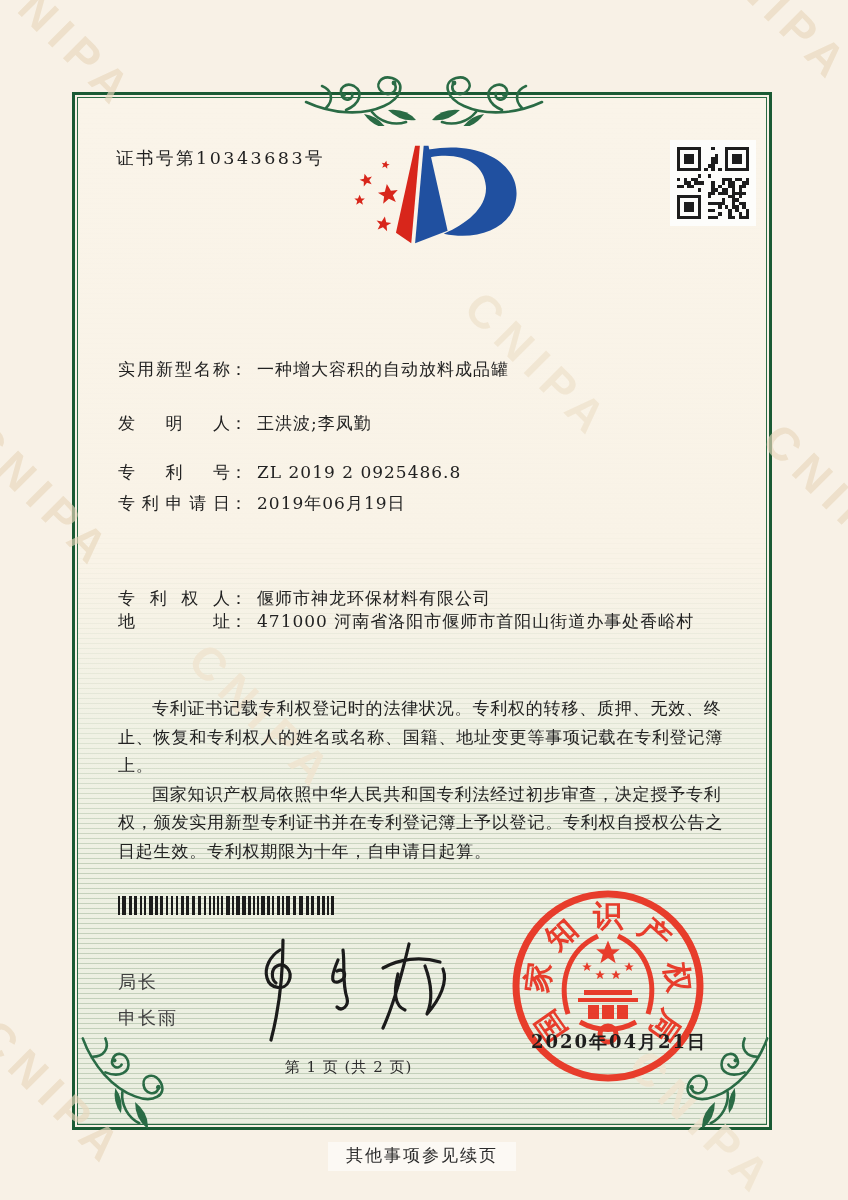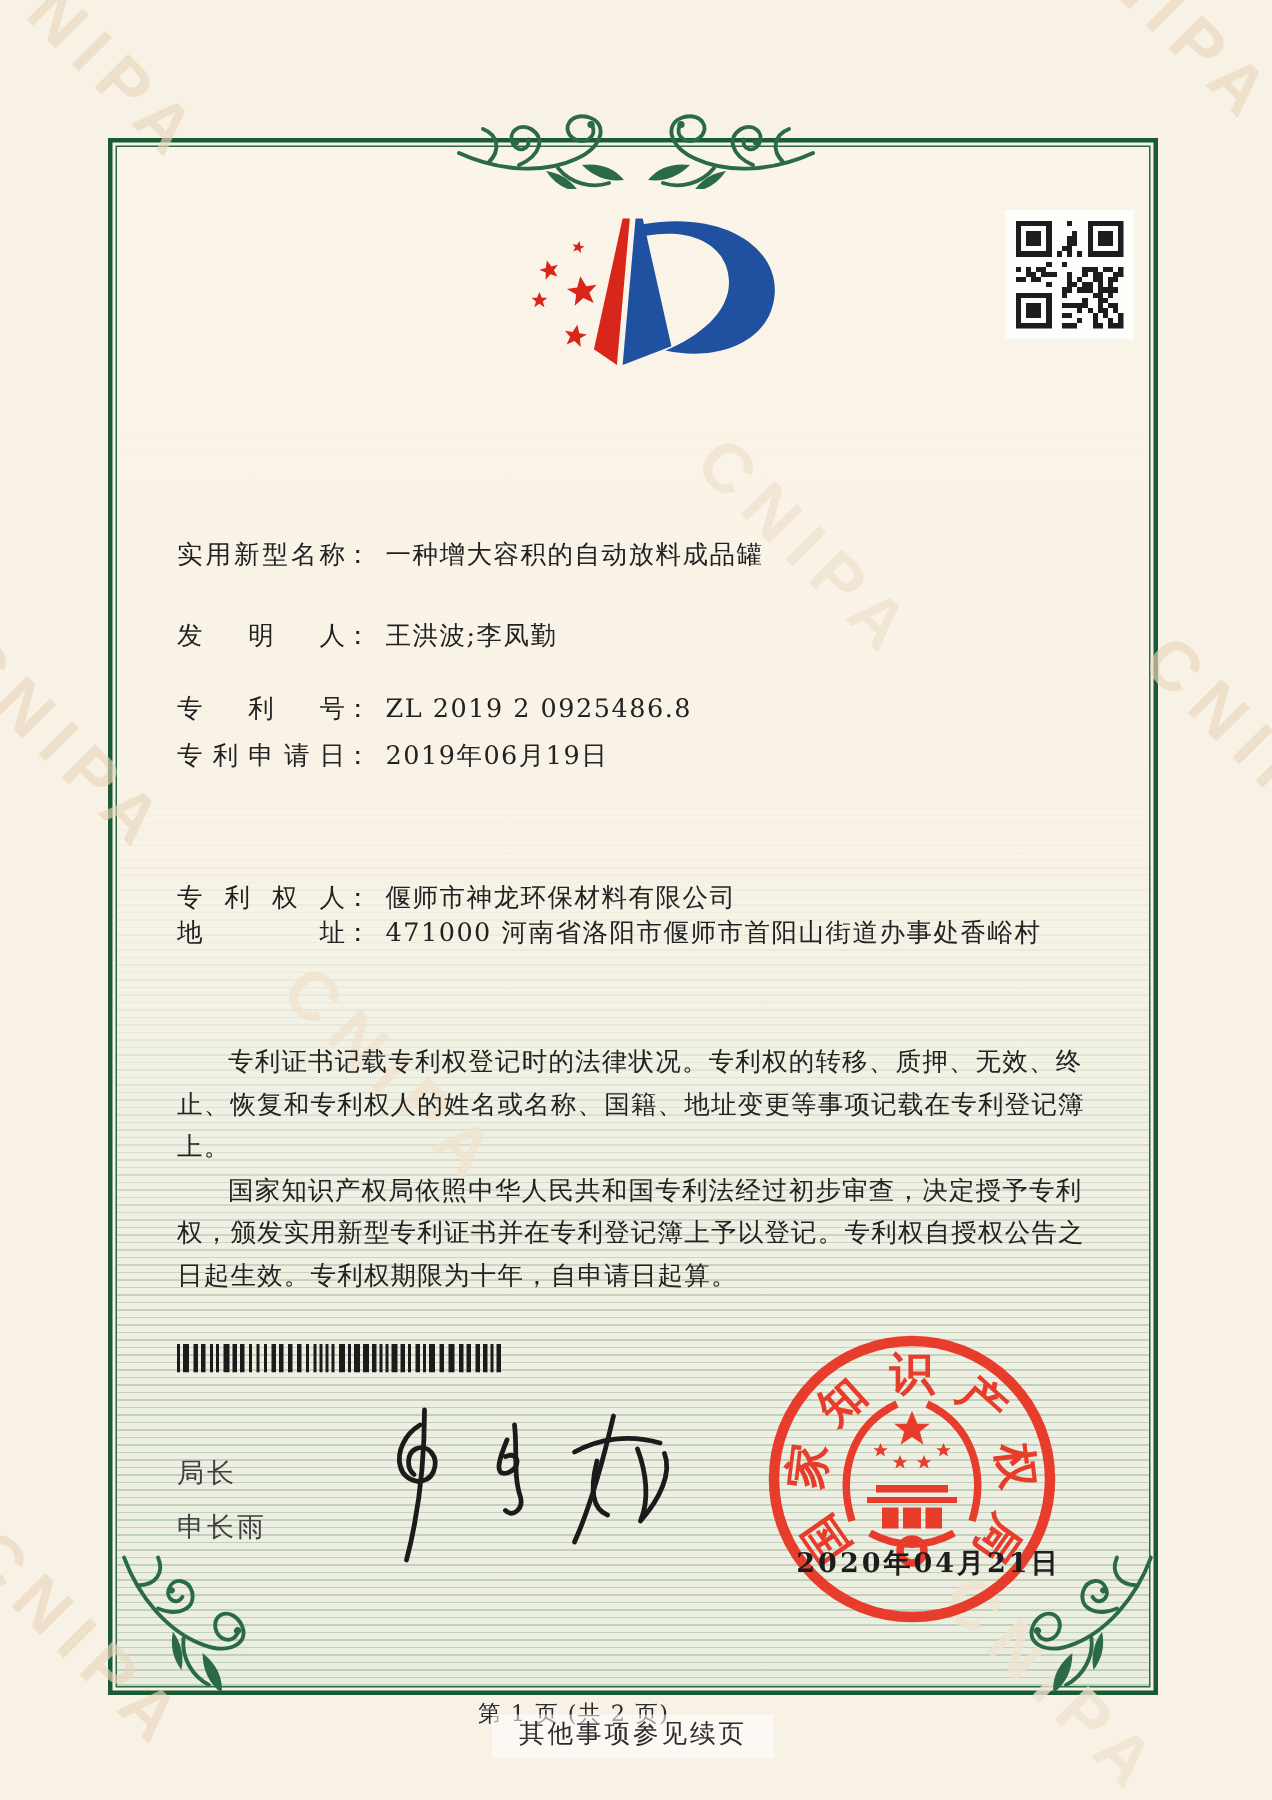--- a/index.html
+++ b/index.html
@@ -48,22 +48,22 @@
   
   .barcode{position:absolute;left:118px;top:896px;width:218px;height:19px;}
   .barcode svg{fill:#1b1b1b;}
   .post,.signer{position:absolute;left:118px;font-family:"Liberation Sans",sans-serif;
          font-size:18px;color:#404040;letter-spacing:2px;}
   .post{top:970px;} .signer{top:1006px;}
   .signature{position:absolute;left:242px;top:936px;}
   .seal{position:absolute;left:508px;top:886px;}
   .seal-date{position:absolute;left:524px;top:1030px;width:190px;text-align:center;
          font-size:18px;letter-spacing:2px;color:#1d1d1d;font-weight:bold;}
-  .page-no{position:absolute;left:72px;top:1133px;width:553px;text-align:center;
-         font-size:15px;color:#2b2b2b;letter-spacing:1px;padding-left:34px;}
+  .page-no{position:absolute;left:72px;top:1058px;width:553px;text-align:center;
+         font-size:15px;color:#2b2b2b;letter-spacing:1px;}
   .foot-note{position:absolute;left:72px;top:1144px;width:700px;text-align:center;
          font-size:17px;color:#2b2b2b;letter-spacing:2px;}
   .foot-note span{background:rgba(255,255,255,.55);padding:5px 18px;font-family:Liberation Mono, monospace;}
 
   
   .orn{position:absolute;z-index:3;pointer-events:none;}
   .orn-top{left:290px;top:64px;}
   .orn-bl{left:78px;top:1028px;}
   .orn-br{left:672px;top:1028px;}
 </style>
@@ -99,20 +99,21 @@
       </g>
   </svg>
   <svg class="orn orn-br" width="100" height="100">
     <g transform="translate(50,50) rotate(-45) translate(-58,-28)">
         <use href="#flourish"></use>
       </g>
   </svg>
 
   <div class="content">
 
+    <div class="cert-no">证书号第10343683号</div>
 
     <svg class="logo" width="182" height="110" viewBox="0 0 190 115">
       <g fill="#d8261b">
         <polygon points="0,-10 2.9,-3.1 9.5,-3.1 4.2,1.2 6.1,8.1 0,4 -6.1,8.1 -4.2,1.2 -9.5,-3.1 -2.9,-3.1" transform="translate(19,42) scale(0.7) rotate(-15)"></polygon>
         <polygon points="0,-10 2.9,-3.1 9.5,-3.1 4.2,1.2 6.1,8.1 0,4 -6.1,8.1 -4.2,1.2 -9.5,-3.1 -2.9,-3.1" transform="translate(39,26) scale(0.45) rotate(12)"></polygon>
         <polygon points="0,-10 2.9,-3.1 9.5,-3.1 4.2,1.2 6.1,8.1 0,4 -6.1,8.1 -4.2,1.2 -9.5,-3.1 -2.9,-3.1" transform="translate(12,63) scale(0.58)"></polygon>
         <polygon points="0,-10 2.9,-3.1 9.5,-3.1 4.2,1.2 6.1,8.1 0,4 -6.1,8.1 -4.2,1.2 -9.5,-3.1 -2.9,-3.1" transform="translate(42,57) scale(1.1) rotate(-8)"></polygon>
         <polygon points="0,-10 2.9,-3.1 9.5,-3.1 4.2,1.2 6.1,8.1 0,4 -6.1,8.1 -4.2,1.2 -9.5,-3.1 -2.9,-3.1" transform="translate(37,88) scale(0.82) rotate(10)"></polygon>
         <polygon points="70,6 75,6 66,108 50,97"></polygon>
       </g>

